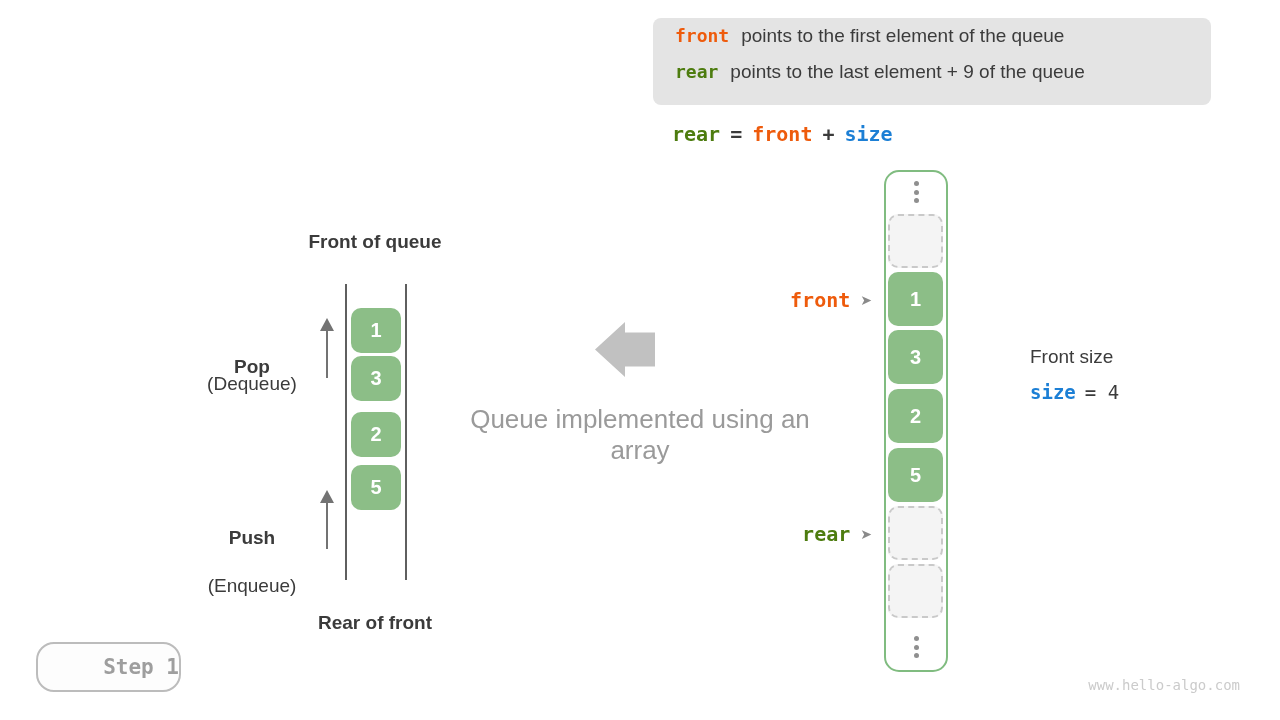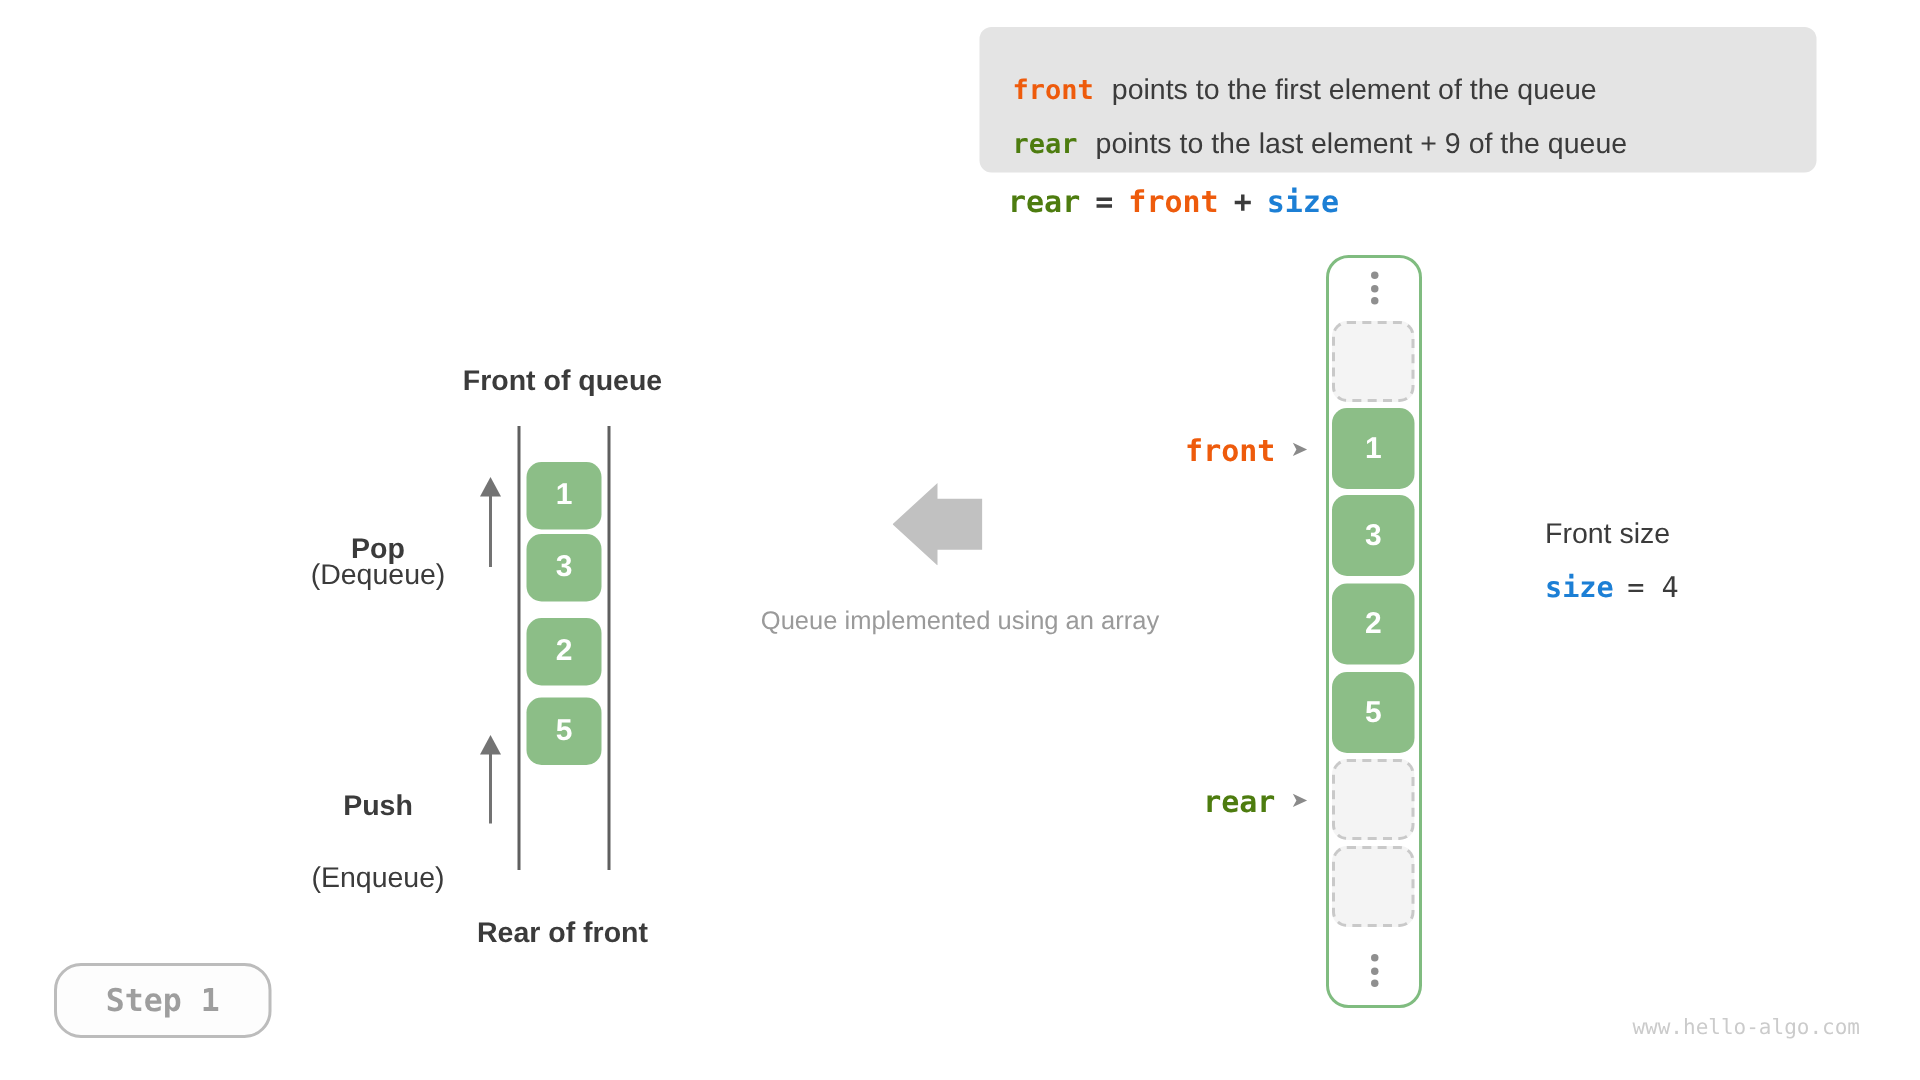--- a/index.html
+++ b/index.html
@@ -9,22 +9,22 @@
     font-family:"Liberation Sans", sans-serif; overflow:hidden;
   }
   .abs { position:absolute; }
   .orange { color:#EE5B0C; }
   .teal   { color:#4d7c0f; }
   .blue   { color:#1C7FD5;text-align:center; }
   .dark   { color:#3B3B3B; }
 
   
   .info-box {
-    left:653px; top:18px; width:558px; height:97px;
-    background:#e4e4e4; border-radius:8px; padding:25px 0 0 22px;
+    left:653px; top:18px; width:558px; height:87px;
+    background:#e4e4e4; border-radius:8px; padding:0 0 0 22px;
   }
   .info-line { height:36px; line-height:36px; font-size:19px; color:#3B3B3B; white-space:nowrap; }
   .info-line .code { font-family:"DejaVu Sans Mono", monospace; font-weight:bold; font-size:18px; margin-right:12px; }
 
   
   .formula {
     left:672px; top:122px; display:flex; gap:10px; align-items:center;
     font-family:"DejaVu Sans Mono", monospace; font-weight:bold; font-size:20px;
   }
 
@@ -42,21 +42,21 @@
     border-left:7px solid transparent; border-right:7px solid transparent;
     border-bottom:13px solid #737373;
   }
   .arrow-line { width:2px; background:#737373; }
 
   
   .block-arrow {
     left:595px; top:322px; width:60px; height:55px; background:#c1c1c1;
     clip-path:polygon(0 50%, 50% 0, 50% 19%, 100% 19%, 100% 81%, 50% 81%, 50% 100%);
   }
-  .caption { left:440px; top:404px; width:400px; text-align:center; font-size:17px; color:#9a9a9a; }
+  .caption { left:440px; top:404px; width:400px; text-align:center; font-size:26px; color:#9a9a9a; }
 
   
   .array-box {
     left:884px; top:170px; width:64px; height:502px;
     border:2px solid #80BC80; border-radius:15px; background:#fff;
   }
   .dots { left:904px; width:24px; display:flex; flex-direction:column; align-items:center; gap:3.5px; }
   .dot { width:5px; height:5px; border-radius:50%; background:#8f8f8f; }
   .a-cell { left:888px; width:55px; height:54px; border-radius:10px; }
   .a-cell.value {
@@ -73,21 +73,21 @@
   
   .qsize-title { left:1030px; top:346px; font-size:19px; color:#3B3B3B; }
   .qsize-value { left:1030px; top:381px; font-family:"DejaVu Sans Mono", monospace; font-size:19px; }
   .qsize-value .var { font-weight:bold; }
   .qsize-value .rest { color:#3B3B3B; margin-left:9px; }
 
   
   .step-badge {
     left:36px; top:642px; width:145px; height:50px;
     border:2px solid #bcbcbc; border-radius:18px; background:#fdfdfd;
-    display:flex; align-items:center; justify-content:center;
+    display:flex; align-items:center; justify-content:flex-end;
     font-family:"DejaVu Sans Mono", monospace; font-weight:bold; font-size:21px; color:#9e9e9e;
   }
   .watermark {
     left:1020px; top:677px; width:220px; text-align:right;
     font-family:"DejaVu Sans Mono", monospace; font-size:14px; color:#cbcbcb;
   }
 </style>
 </head>
 <body>
 
@@ -103,21 +103,21 @@
   </div>
 
   <div class="abs formula">
     <span class="teal">rear</span>
     <span class="dark">=</span>
     <span class="orange">front</span>
     <span class="dark">+</span>
     <span class="blue">size</span>
   </div>
 
-  <div class="abs qlabel" style="left:265px; top:244px;">Front of queue</div>
+  <div class="abs qlabel" style="left:265px; top:231px;">Front of queue</div>
   <div class="abs qlabel" style="left:265px; top:612px;">Rear of front</div>
 
   <div class="abs channel-line" style="left:345px;"></div>
   <div class="abs channel-line" style="left:405px;"></div>
 
   <div class="abs q-cell" style="top:308px;">1</div>
   <div class="abs q-cell" style="top:356px;">3</div>
   <div class="abs q-cell" style="top:412px;">2</div>
   <div class="abs q-cell" style="top:465px;">5</div>
 

